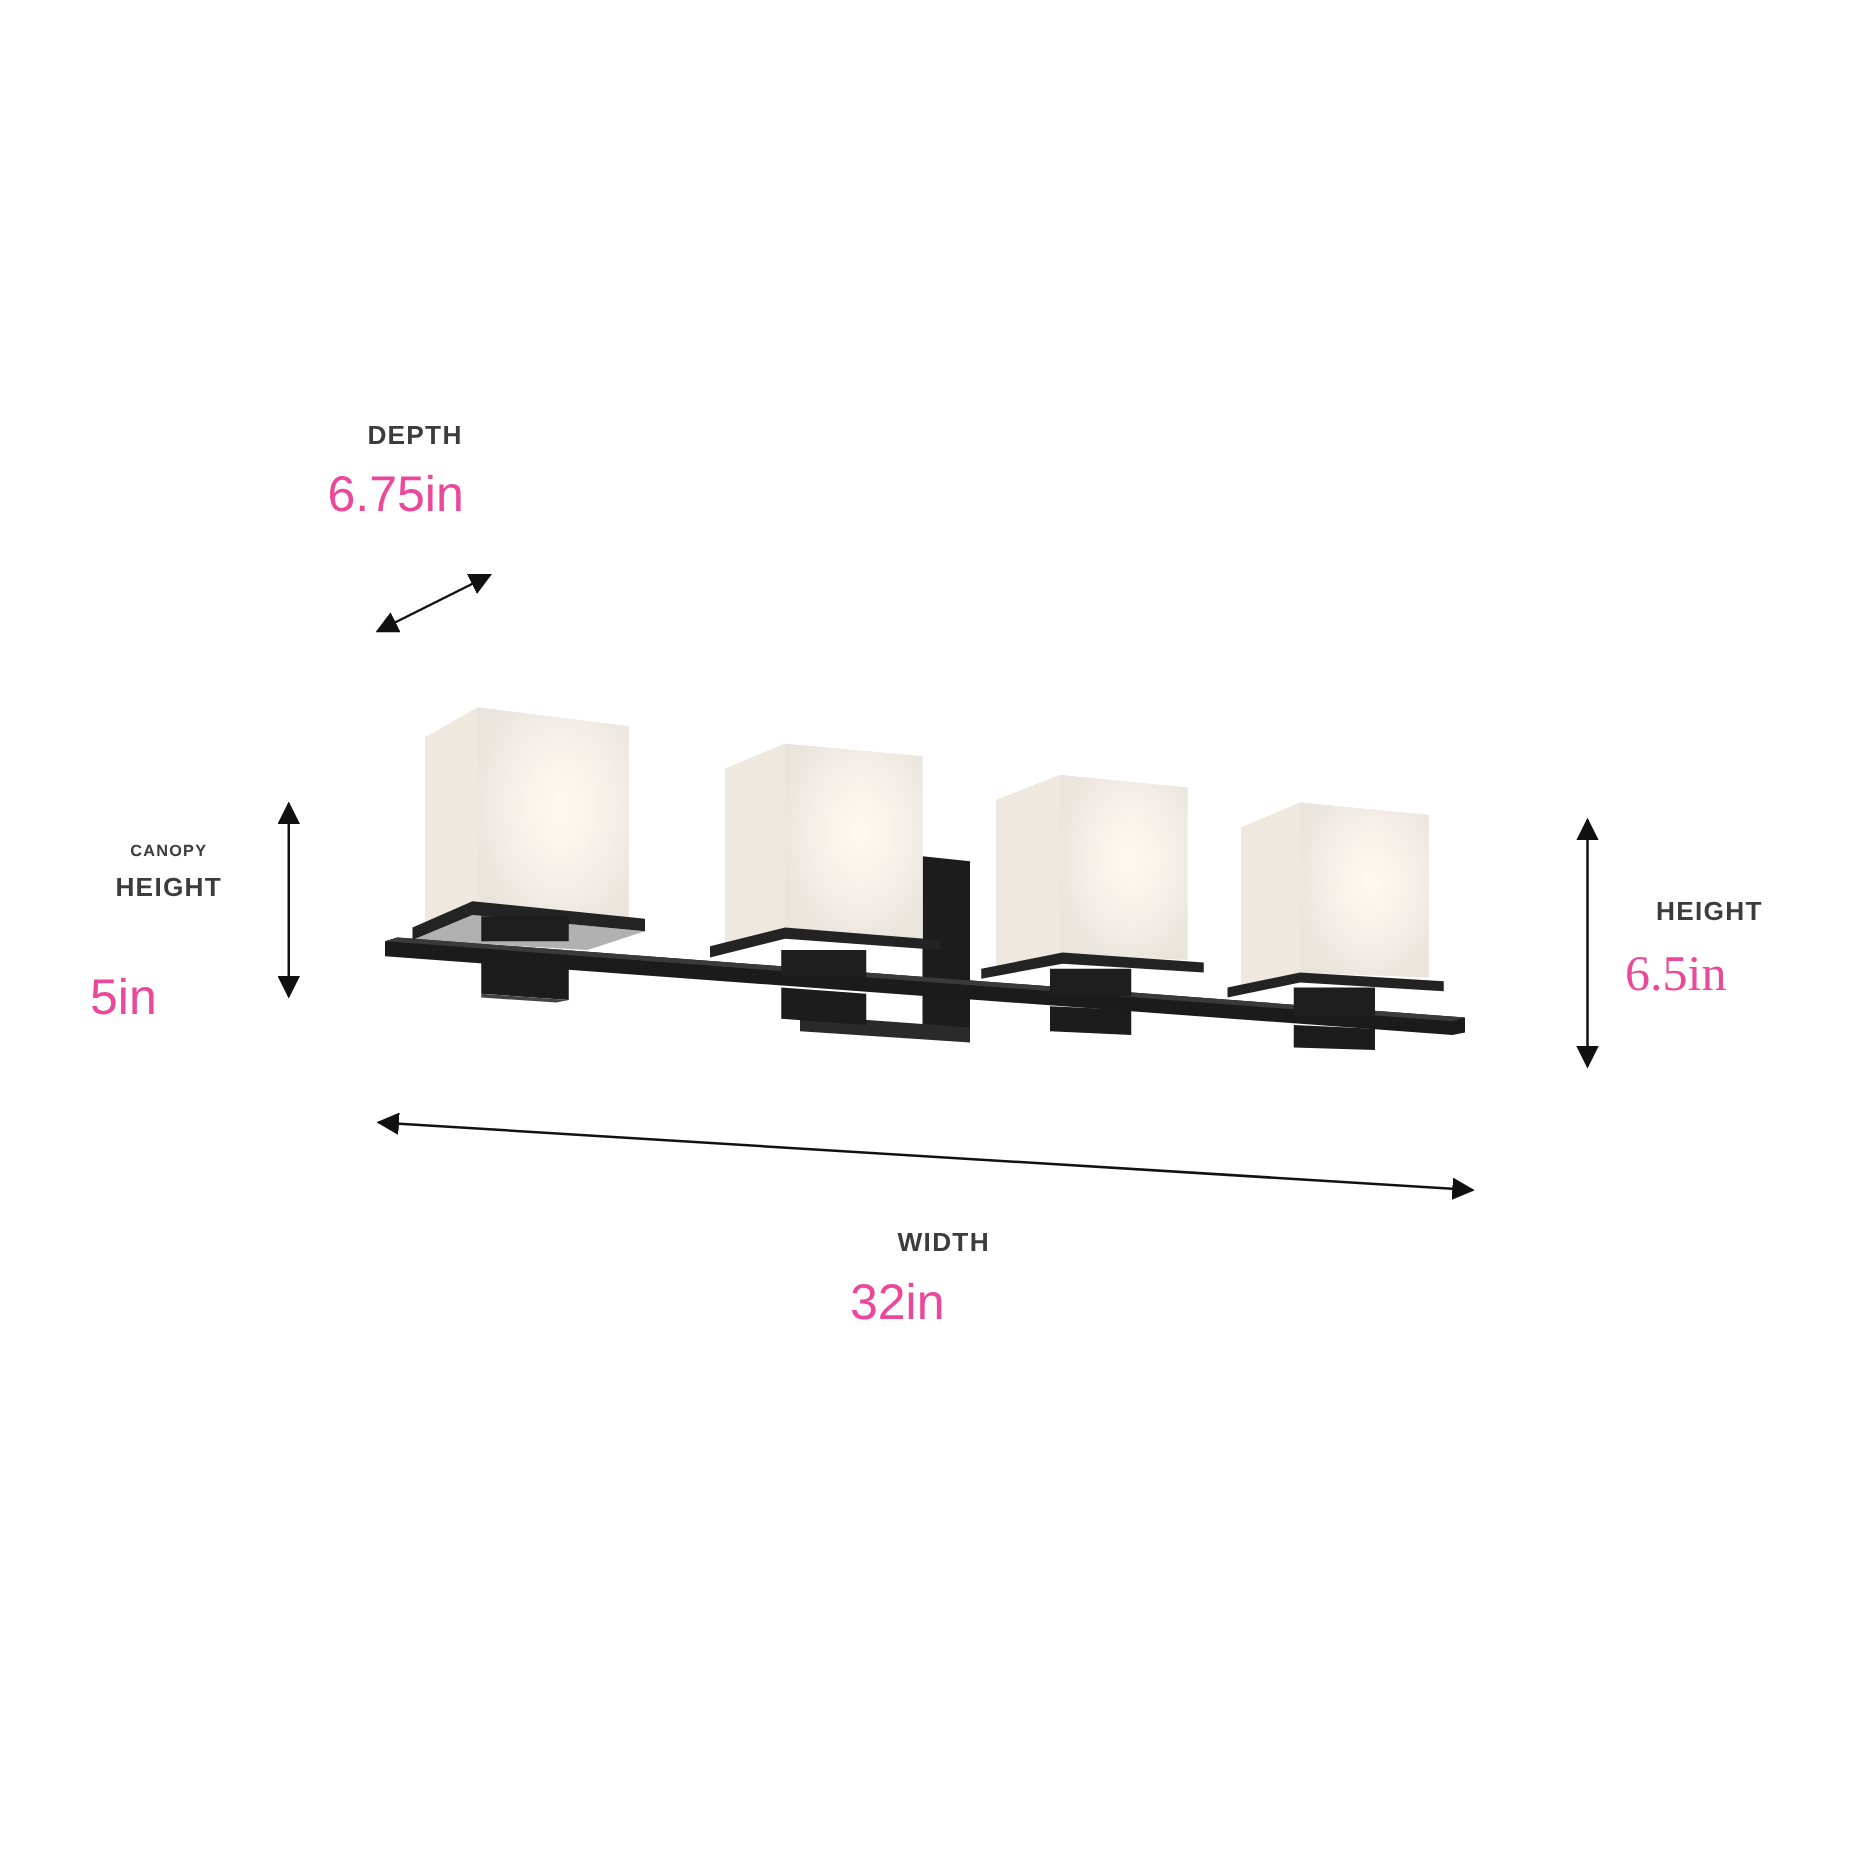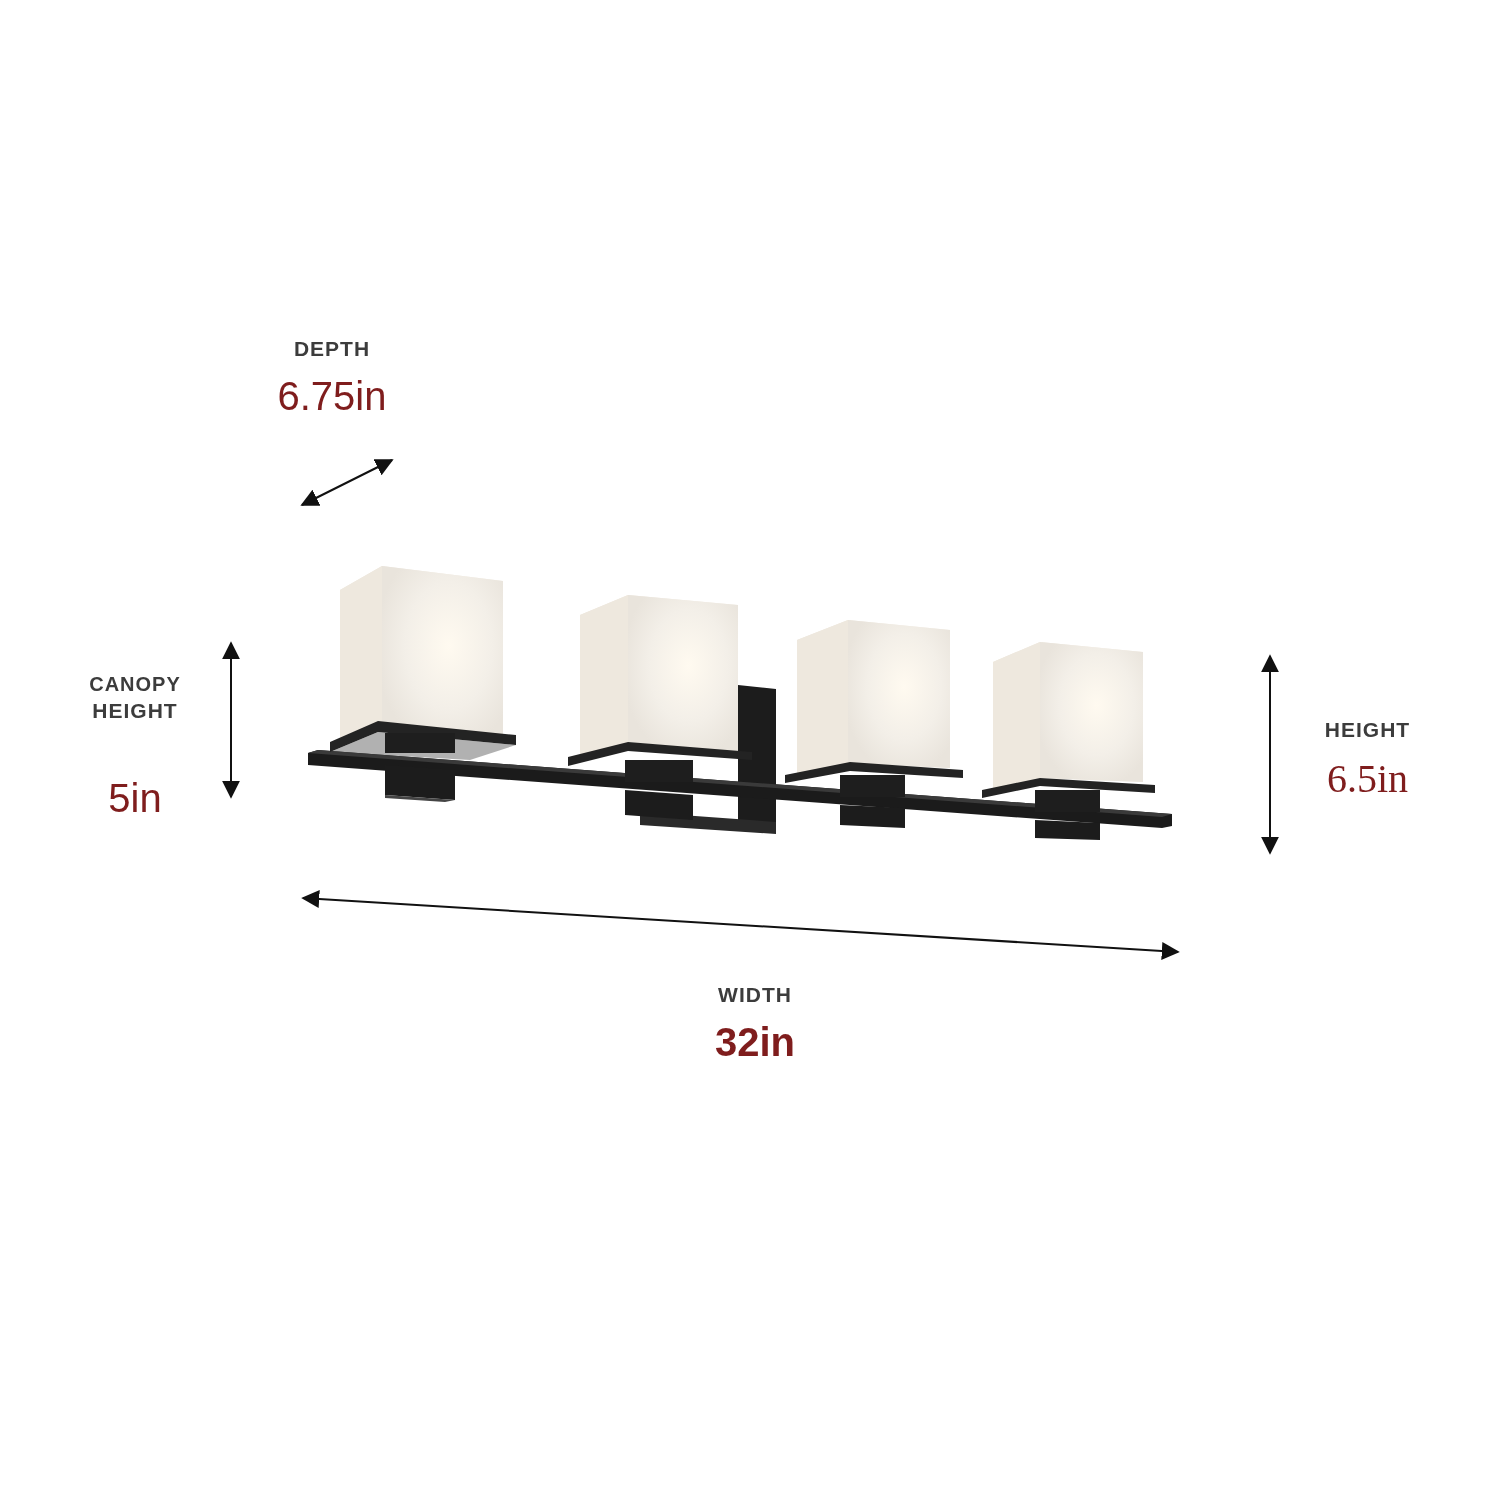--- a/index.html
+++ b/index.html
@@ -1,20 +1,20 @@
 <!DOCTYPE html>
 <html><head>
 <meta charset="utf-8">
 <style>
   html, body { margin: 0; padding: 0; background: #ffffff; }
   body { width: 1500px; height: 1500px; position: relative; overflow: hidden;
          font-family: "Liberation Sans", "DejaVu Sans", sans-serif; color: #3a3a3a; }
   .label { position: absolute; text-align: center; font-weight: bold; letter-spacing: 1px; color: #3c3c3c; }
-  .value { position: absolute; text-align: center; font-weight: normal; color: #7f1d1d; }
-  .dim-lbl-sm { font-size: 20px; }
+  .value { position: absolute; text-align: left; font-weight: normal; color: #ec4899; }
+  .dim-lbl-sm { font-size: 13px; }
   .dim-lbl { font-size: 21px; }
   .dim-val { font-size: 40px; }
   svg.art { position: absolute; left: 0; top: 0; }
 </style>
 </head>
 <body>
 
 <svg class="art" width="1500" height="1500" viewBox="0 0 1500 1500">
   <defs>
     <marker id="ah" viewBox="0 0 10 10" refX="9" refY="5" markerWidth="9" markerHeight="9" orient="auto-start-reverse">
@@ -100,13 +100,13 @@
 <div class="value dim-val" style="left:262px; top:374px; width:140px;">6.75in</div>
 
 <div class="label dim-lbl-sm" style="left:72px; top:673px; width:126px;">CANOPY</div>
 <div class="label dim-lbl" style="left:72px; top:699px; width:126px;">HEIGHT</div>
 <div class="value dim-val" style="left:72px; top:776px; width:126px;">5in</div>
 
 <div class="label dim-lbl" style="left:1305px; top:718px; width:125px;">HEIGHT</div>
 <div class="value dim-val" style="left:1300px; top:755px; width:135px;font-family:Liberation Serif, serif;">6.5in</div>
 
 <div class="label dim-lbl" style="left:690px; top:983px; width:130px;">WIDTH</div>
-<div class="value dim-val" style="left:680px; top:1020px; width:150px;font-weight:bold;">32in</div>
+<div class="value dim-val" style="left:680px; top:1020px; width:150px;">32in</div>
 
 </body></html>

